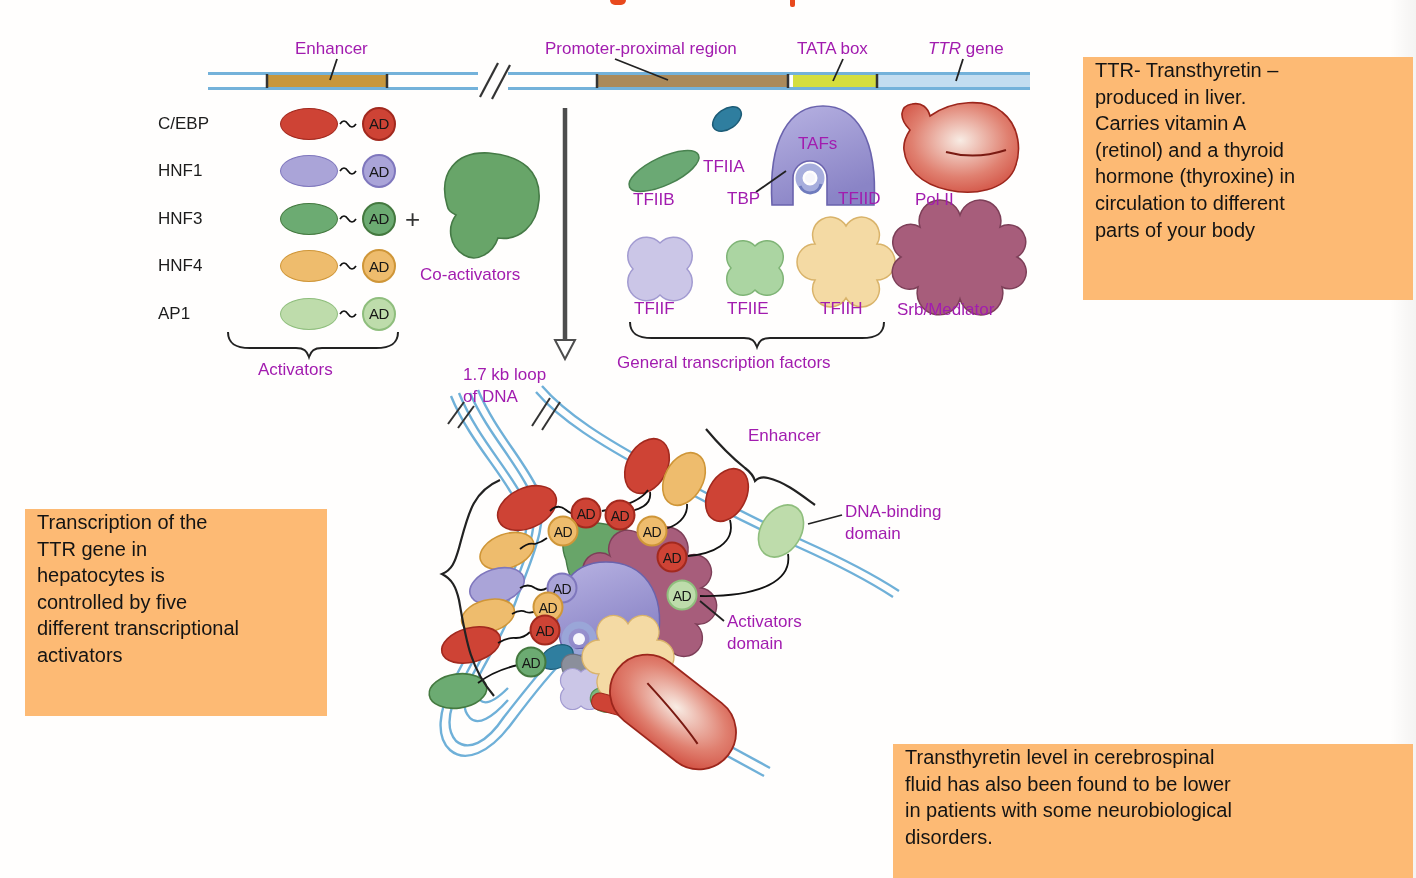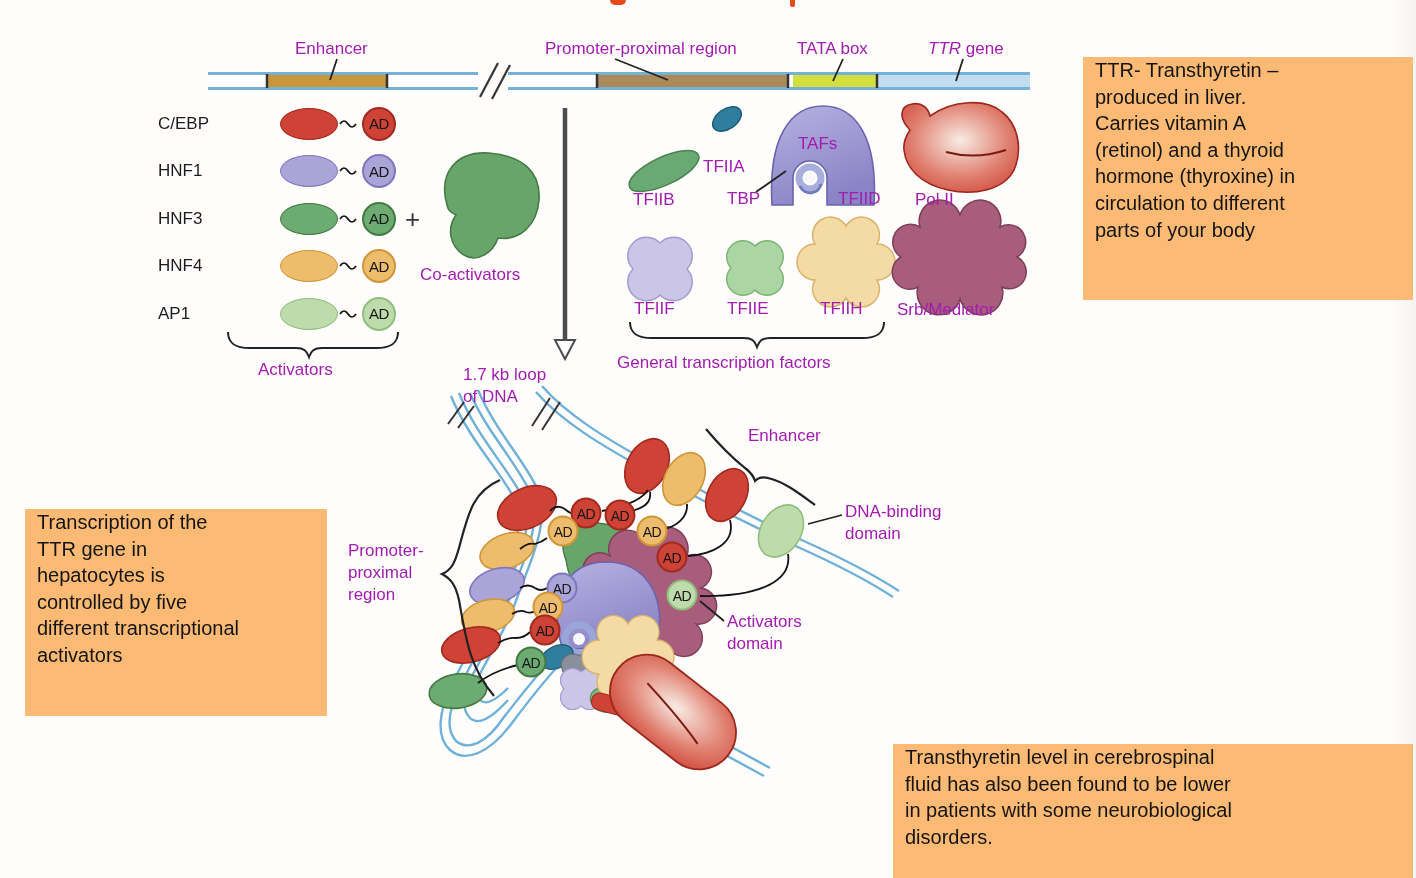--- a/index.html
+++ b/index.html
@@ -239,23 +239,20 @@
   <div class="lbl" style="left:915px;top:189px;">Pol II</div>
   <div class="lbl" style="left:634px;top:298px;">TFIIF</div>
   <div class="lbl" style="left:727px;top:298px;text-align:center;">TFIIE</div>
   <div class="lbl" style="left:820px;top:298px;">TFIIH</div>
   <div class="lbl" style="left:897px;top:299px;">Srb/Mediator</div>
   <div class="lbl" style="left:617px;top:352px;">General transcription factors</div>
 
   <div class="lbl" style="left:463px;top:364px;">1.7 kb loop
 of DNA</div>
   <div class="lbl" style="left:748px;top:425px;">Enhancer</div>
-  <div class="lbl" style="left:348px;top:540px;">Promoter-
-proximal
-region</div>
   <div class="lbl" style="left:845px;top:501px;">DNA-binding
 domain</div>
   <div class="lbl" style="left:727px;top:611px;">Activators
 domain</div>
 
   <div id="activator-rows">
       <div class="act-row">
         <span class="act-label">C/EBP</span>
         <span class="act-oval" style="background:#ce4335;border-color:#a2291e"></span>
         <svg class="act-squig" width="22" height="12" viewBox="0 0 22 12">

